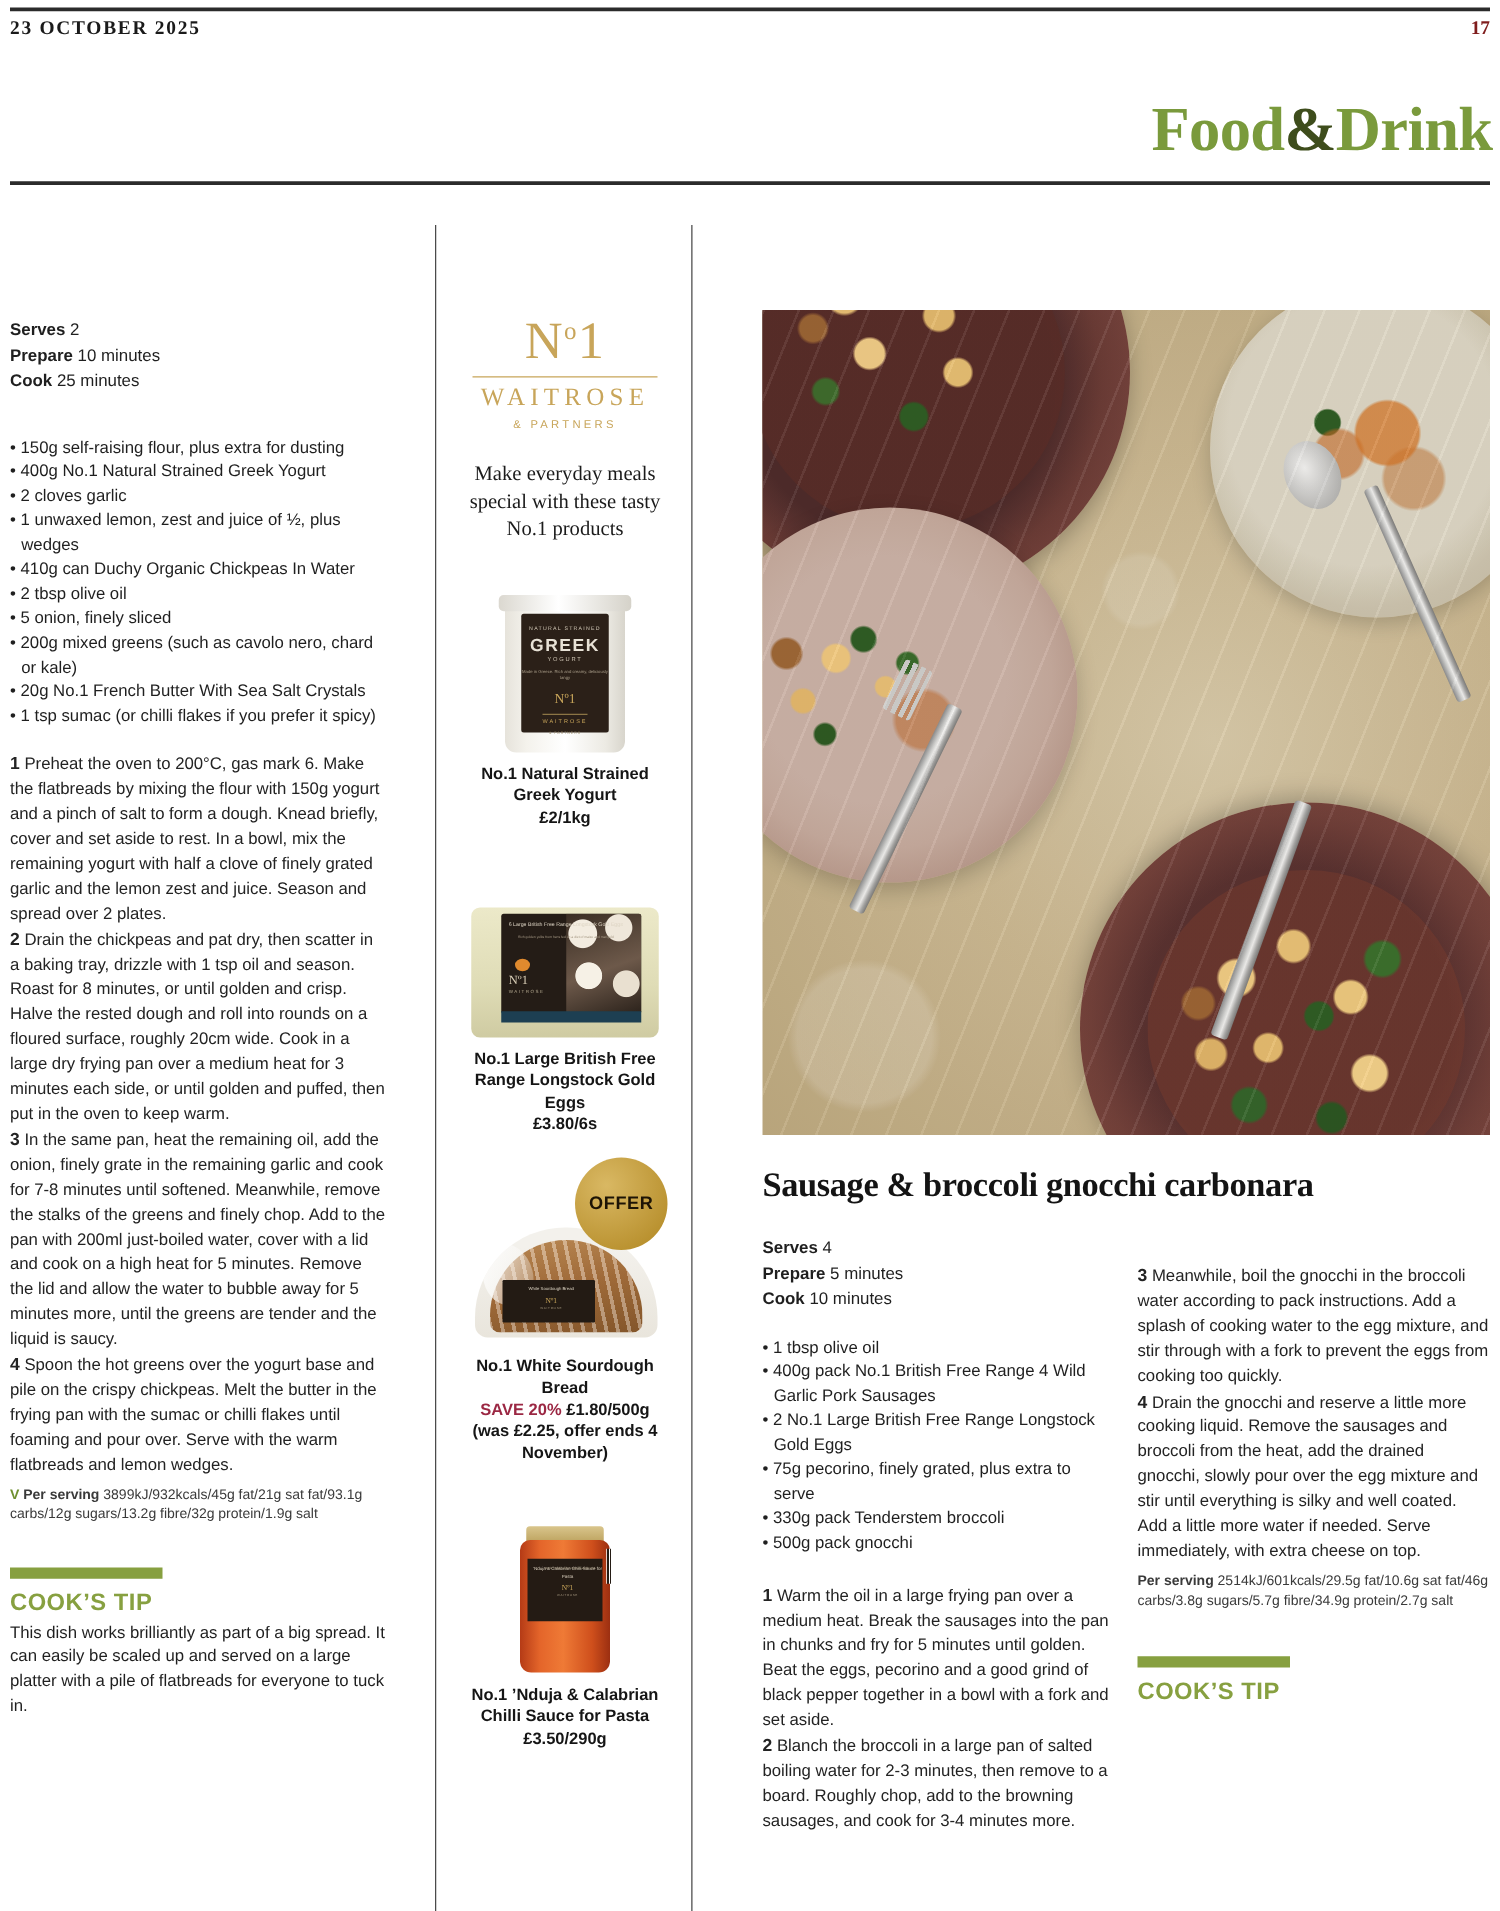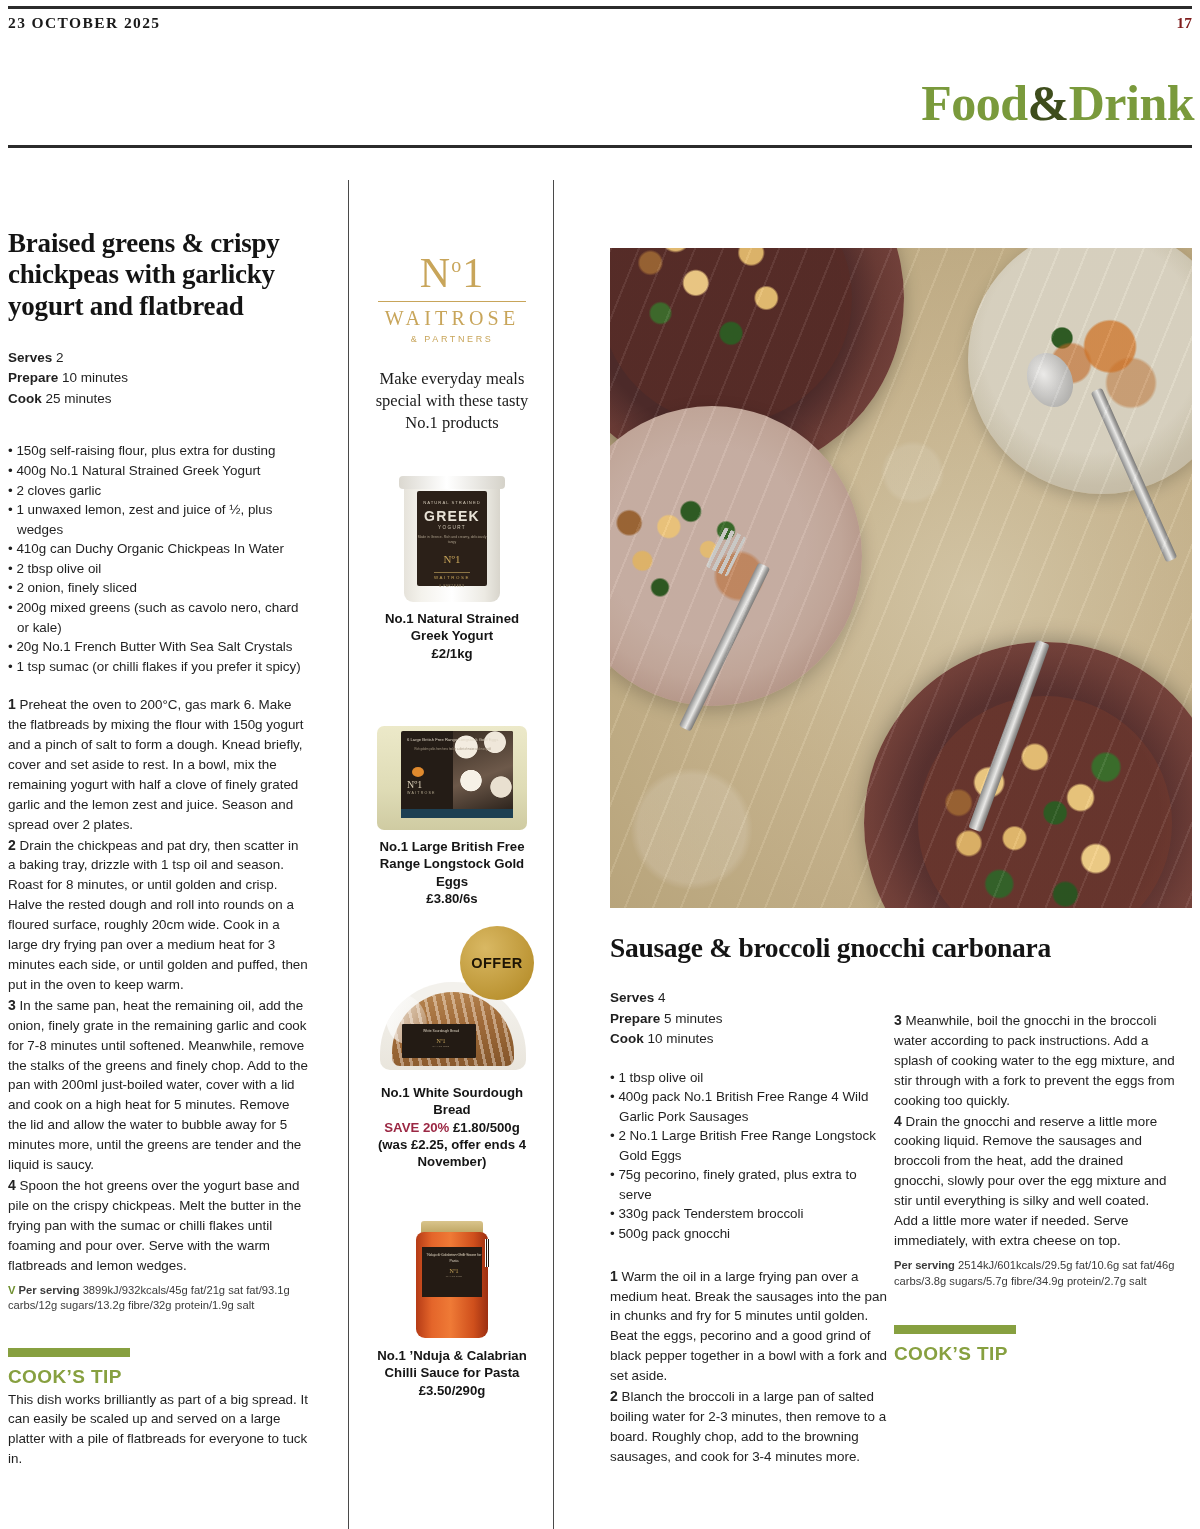--- a/index.html
+++ b/index.html
@@ -356,21 +356,21 @@
   .spoon-a { right: 52px; top: 134px; width: 12px; height: 186px; transform: rotate(-24deg); }
   .spoon-a-bowl { position: absolute; right: 120px; top: 104px; width: 44px; height: 56px;
     border-radius: 50%; background: radial-gradient(ellipse at 42% 36%, #f2f1ef, #a3a29f); transform: rotate(-24deg); }
   .fork-b { right: 176px; bottom: 72px; width: 14px; height: 200px; transform: rotate(20deg); }
 
   .right-title {
     margin-top: 24px;
     font-family: "Liberation Serif", serif;
     font-weight: bold; font-size: 27.5px; letter-spacing: -0.3px; color: #141414;
   }
-  .right-cols { display: flex; gap: 2px; margin-top: 24px; }
+  .right-cols { display: flex; gap: 18px; margin-top: 24px; }
   .rc { width: 282px; }
   .rc .meta { margin-top: 0; }
   .rc .ing-list { margin-top: 18px; }
   .rc .method { margin-top: 22px; }
   .rc .tip { margin-top: 36px; }
 </style>
 </head>
 <body>
 
 <div class="page">
@@ -378,36 +378,35 @@
   <div class="rule-top"></div>
   <div class="masthead-date">23 OCTOBER 2025</div>
   <div class="masthead-page">17</div>
   <div class="section-title"><span>Food</span><span class="amp">&amp;</span><span>Drink</span></div>
   <div class="rule-under-masthead"></div>
 
   <div class="vrule v1"></div>
   <div class="vrule v2"></div>
 
   <div class="col-left">
-    <div class="recipe-title">Braised greens &amp; crispy chickpeas with garlicky yogurt and flatbread</div>
 
     <div class="meta">
       <div><b>Serves</b> <span>2</span></div>
       <div><b>Prepare</b> <span>10 minutes</span></div>
       <div><b>Cook</b> <span>25 minutes</span></div>
     </div>
 
     <ul class="ing-list" id="left-ingredients">
         <li>150g self-raising flour, plus extra for dusting</li>
         <li>400g No.1 Natural Strained Greek Yogurt</li>
         <li>2 cloves garlic</li>
         <li>1 unwaxed lemon, zest and juice of ½, plus wedges</li>
         <li>410g can Duchy Organic Chickpeas In Water</li>
         <li>2 tbsp olive oil</li>
-        <li>2 onion, finely sliced</li>
+        <li>5 onion, finely sliced</li>
         <li>200g mixed greens (such as cavolo nero, chard or kale)</li>
         <li>20g No.1 French Butter With Sea Salt Crystals</li>
         <li>1 tsp sumac (or chilli flakes if you prefer it spicy)</li>
       </ul>
 
     <div class="method" id="left-steps">
         <p><span class="num">1</span> Preheat the oven to 200°C, gas mark 6. Make the flatbreads by mixing the flour with 150g yogurt and a pinch of salt to form a dough. Knead briefly, cover and set aside to rest. In a bowl, mix the remaining yogurt with half a clove of finely grated garlic and the lemon zest and juice. Season and spread over 2 plates.</p>
         <p><span class="num">2</span> Drain the chickpeas and pat dry, then scatter in a baking tray, drizzle with 1 tsp oil and season. Roast for 8 minutes, or until golden and crisp. Halve the rested dough and roll into rounds on a floured surface, roughly 20cm wide. Cook in a large dry frying pan over a medium heat for 3 minutes each side, or until golden and puffed, then put in the oven to keep warm.</p>
         <p><span class="num">3</span> In the same pan, heat the remaining oil, add the onion, finely grate in the remaining garlic and cook for 7-8 minutes until softened. Meanwhile, remove the stalks of the greens and finely chop. Add to the pan with 200ml just-boiled water, cover with a lid and cook on a high heat for 5 minutes. Remove the lid and allow the water to bubble away for 5 minutes more, until the greens are tender and the liquid is saucy.</p>
         <p><span class="num">4</span> Spoon the hot greens over the yogurt base and pile on the crispy chickpeas. Melt the butter in the frying pan with the sumac or chilli flakes until foaming and pour over. Serve with the warm flatbreads and lemon wedges.</p>

